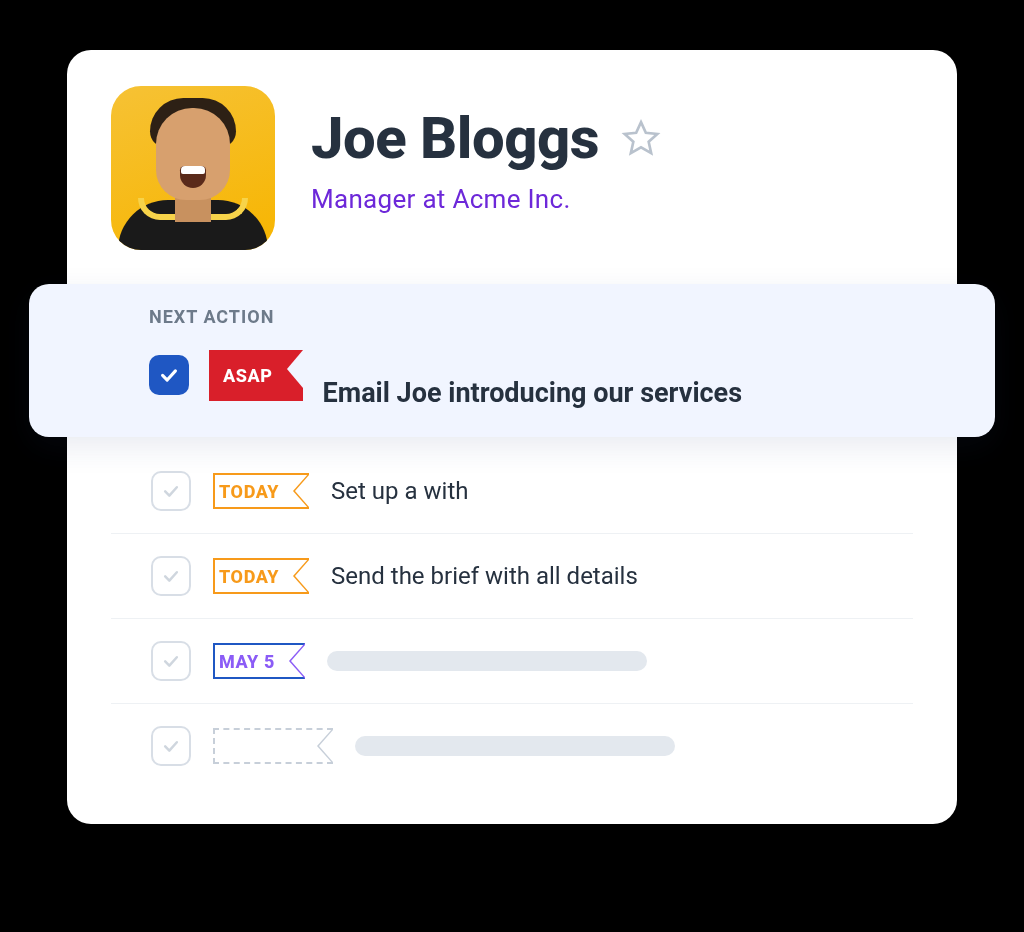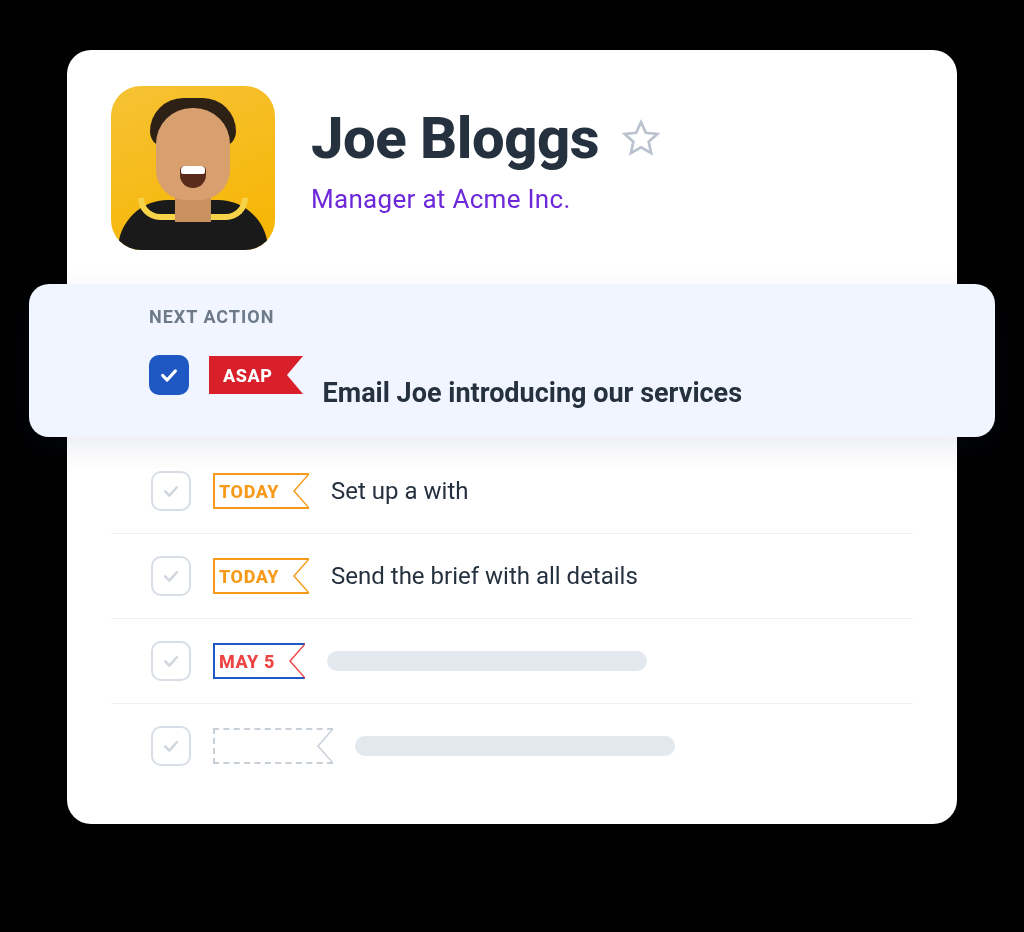--- a/index.html
+++ b/index.html
@@ -133,21 +133,21 @@
   }
   .chk.primary { background: #1f57c3; }
   .chk.empty {
     background: #fff;
     border: 2px solid #d8dee6;
   }
   .chk svg { display: block; }
 
   .tag {
     position: relative;
-    height: 38px;
+    height: 51px;
     display: inline-flex;
     align-items: center;
     padding: 0 30px 0 14px;
     font-size: 18px;
     font-weight: 800;
     letter-spacing: 0.6px;
     flex-shrink: 0;
   }
   .tag::after {
     content: "";
@@ -164,21 +164,21 @@
     border-bottom: 19px solid transparent;
     border-right: 16px solid #f1f5ff;
   }
   .tag.outline {
     background: #fff;
     border: 2px solid;
     padding: 0 28px 0 4px;
     height: 36px;
   }
   .tag.outline.today { border-color: #f79a1a; color: #f79a1a; }
-  .tag.outline.may   { border-color: #1f57c3; color: #ef4444; }
+  .tag.outline.may   { border-color: #1f57c3; color: #8b5cf6; }
   .tag.outline::after {
     border-top: 16px solid transparent;
     border-bottom: 16px solid transparent;
     border-right: 14px solid #fff;
     right: -2px; top: 0;
   }
   .tag.outline::before {
     content: "";
     position: absolute;
     right: -2px; top: -2px;

